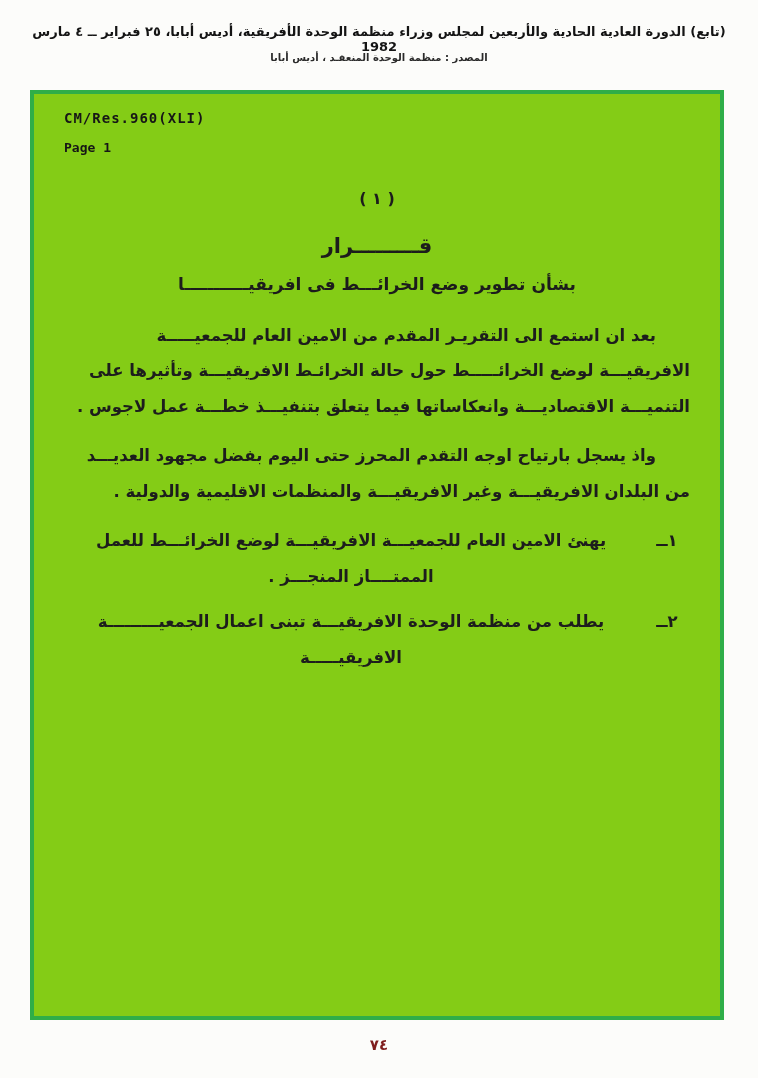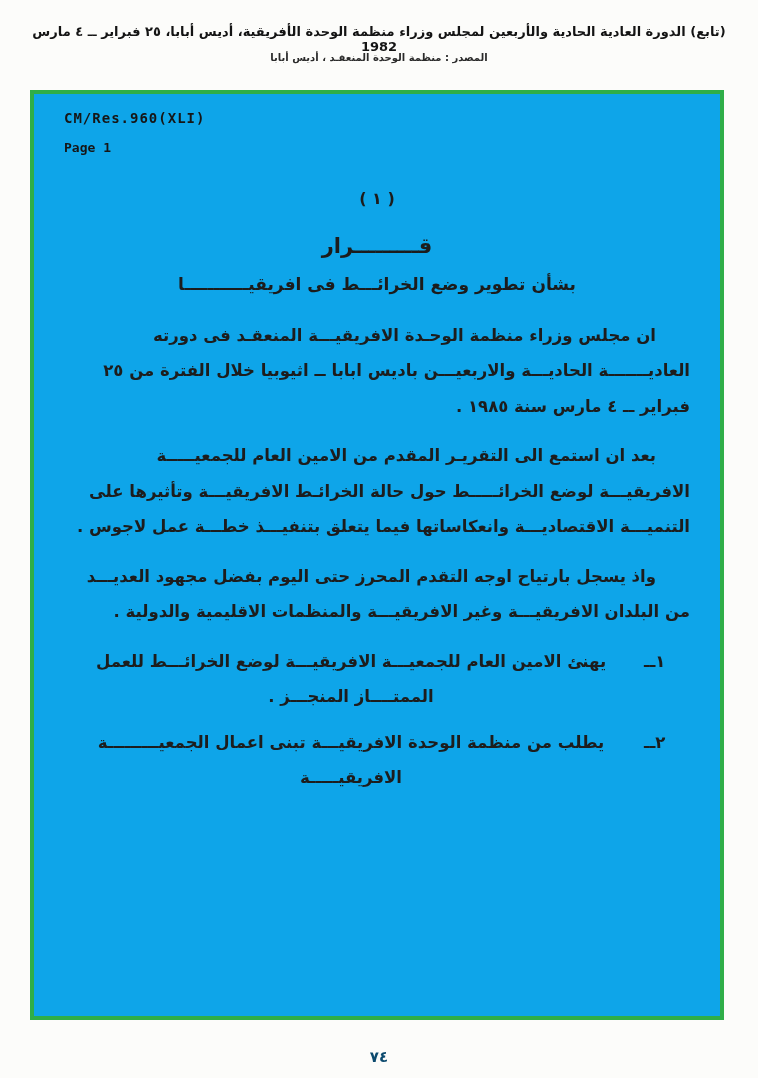--- a/index.html
+++ b/index.html
@@ -39,21 +39,21 @@
     color: #2a2a2a;
   }
   .doc-frame {
     position: absolute;
     left: 30px;
     top: 90px;
     width: 694px;
     height: 930px;
     box-sizing: border-box;
     border: 4px solid #2fae48;
-    background: #0ea5e9;
+    background: #84cc16;
     padding: 16px 30px 10px 30px;
   }
   .doc-ref {
     font-family: "DejaVu Sans Mono", monospace;
     font-weight: bold;
     font-size: 14px;
     letter-spacing: 1px;
     color: #161616;
   }
   .page-label {
@@ -109,59 +109,58 @@
   .item {
     display: flex;
     direction: rtl;
     margin: 4px 0 10px 0;
   }
   .item-number {
     flex: 0 0 46px;
     font-weight: bold;
     font-size: 16.5px;
     line-height: 2.15;
-    text-align: left;
+    text-align: center;
   }
   .item-text {
     flex: 1;
     direction: rtl;
     text-align: center;
     font-weight: bold;
     font-size: 16.5px;
     line-height: 2.15;
     padding-right: 6px;
     color: #1d1d1d;
   }
   .footer-page-number {
     position: absolute;
-    bottom: 12px;
+    bottom: 24px;
     left: 0;
     right: 0;
     text-align: center;
     font-weight: bold;
     font-size: 15px;
-    color: #0c4a6e;
+    color: #7f1d1d;
   }
 </style>
 </head>
 <body>
 
 <div class="top-header">(تابع)  الدورة العادية الحادية والأربعين لمجلس وزراء منظمة الوحدة الأفريقية، أديس أبابا، ٢٥ فبراير ــ ٤ مارس 1982</div>
 <div class="source-line">المصدر :  منظمة الوحدة المنعقـد ، أديس أبابا</div>
 
 <div class="doc-frame">
   <div class="doc-ref">CM/Res.960(XLI)</div>
   <div class="page-label">Page 1</div>
 
   <div class="section-number">( ١ )</div>
   <div class="doc-title">قـــــــــرار</div>
   <div class="doc-subtitle">بشأن تطوير وضع الخرائـــط فى  افريقيـــــــــــا</div>
 
   <div class="doc-body">
-    <p class="para">ان مجلس وزراء منظمة الوحـدة الافريقيـــة المنعقـد  فى   دورته العاديـــــــة الحاديـــة والاربعيـــن باديس ابابا ــ اثيوبيا خلال الفترة من ٢٥ فبراير ــ ٤ مارس سنة ١٩٨٥ .</p>
     <p class="para">بعد ان استمع الى التقريـر المقدم من الامين العام للجمعيـــــة الافريقيـــة لوضع الخرائـــــط حول حالة الخرائـط الافريقيـــة  وتأثيرها على التنميـــة الاقتصاديـــة وانعكاساتها فيما يتعلق   بتنفيـــذ خطـــة عمل لاجوس .</p>
     <p class="para">واذ  يسجل  بارتياح  اوجه التقدم المحرز حتى اليوم بفضل   مجهود العديـــد من البلدان الافريقيـــة وغير الافريقيـــة والمنظمات   الاقليمية والدولية .</p>
 
     <div class="item">
       <span class="item-number">١ــ</span>
       <div class="item-text">يهنئ  الامين العام للجمعيـــة الافريقيـــة لوضع الخرائـــط للعمل الممتــــاز المنجـــز .</div>
     </div>
     <div class="item">
       <span class="item-number">٢ــ</span>
       <div class="item-text">يطلب   من منظمة الوحدة الافريقيـــة تبنى اعمال الجمعيـــــــــة الافريقيـــــة</div>

